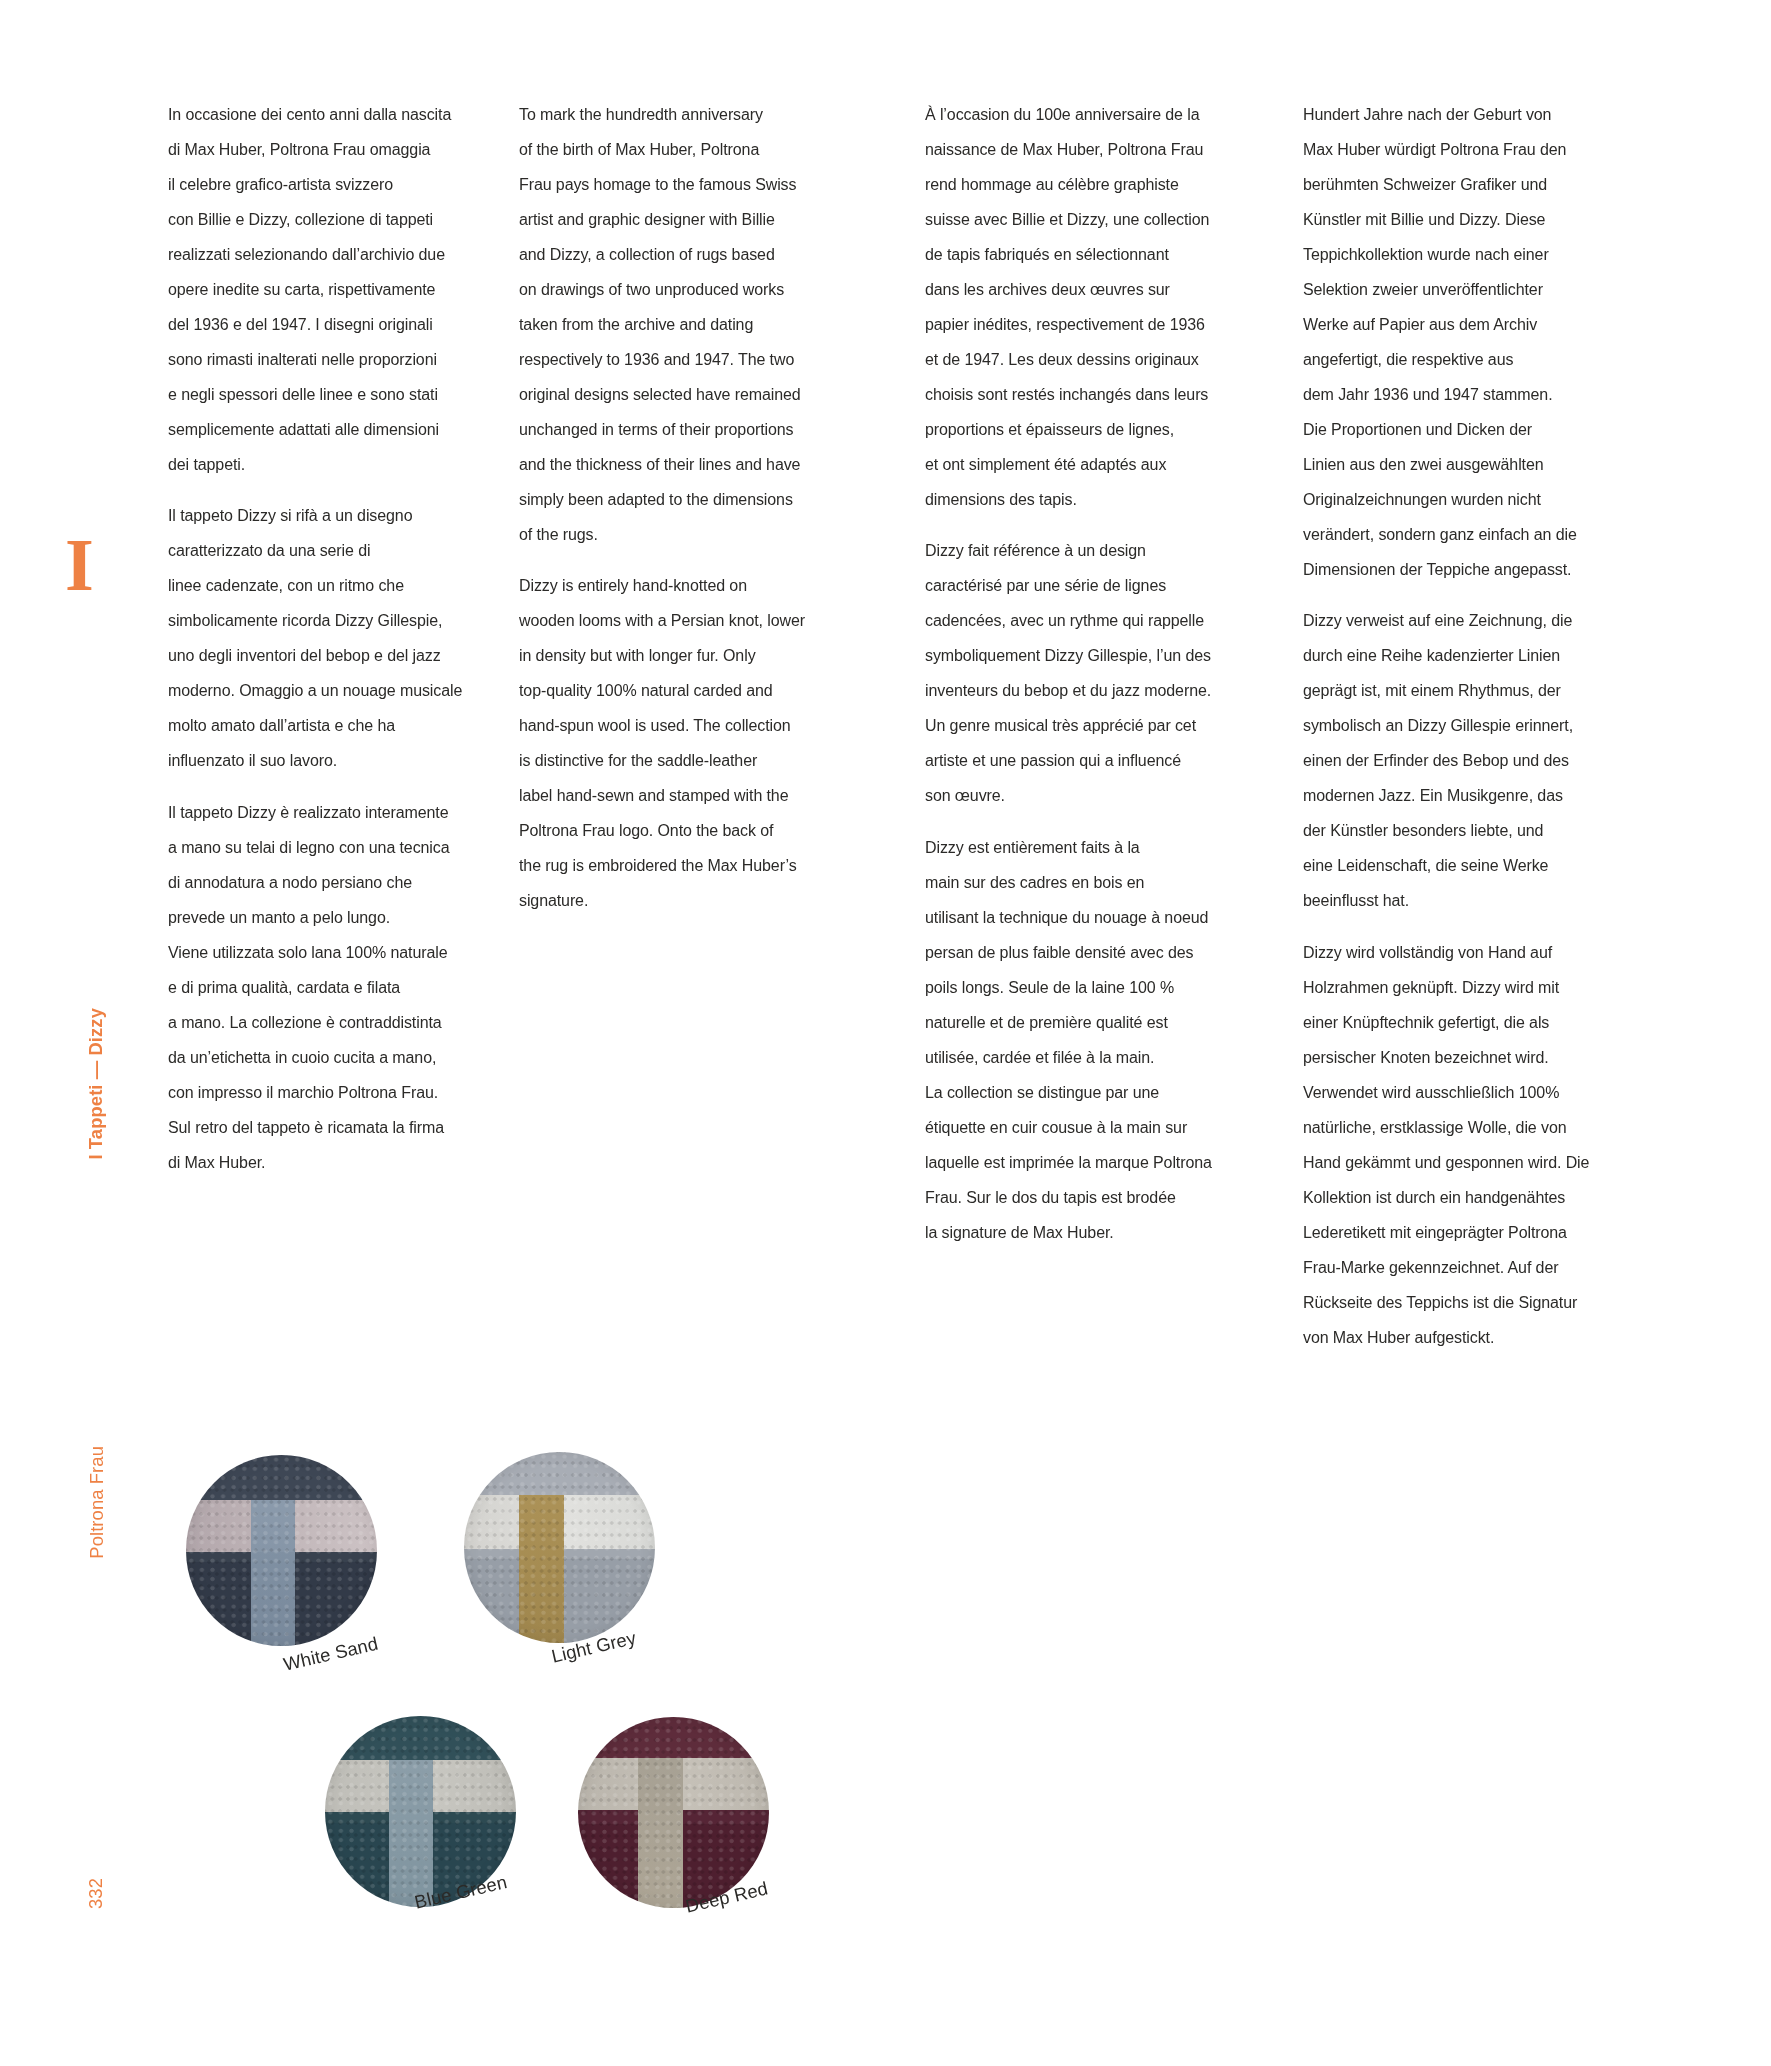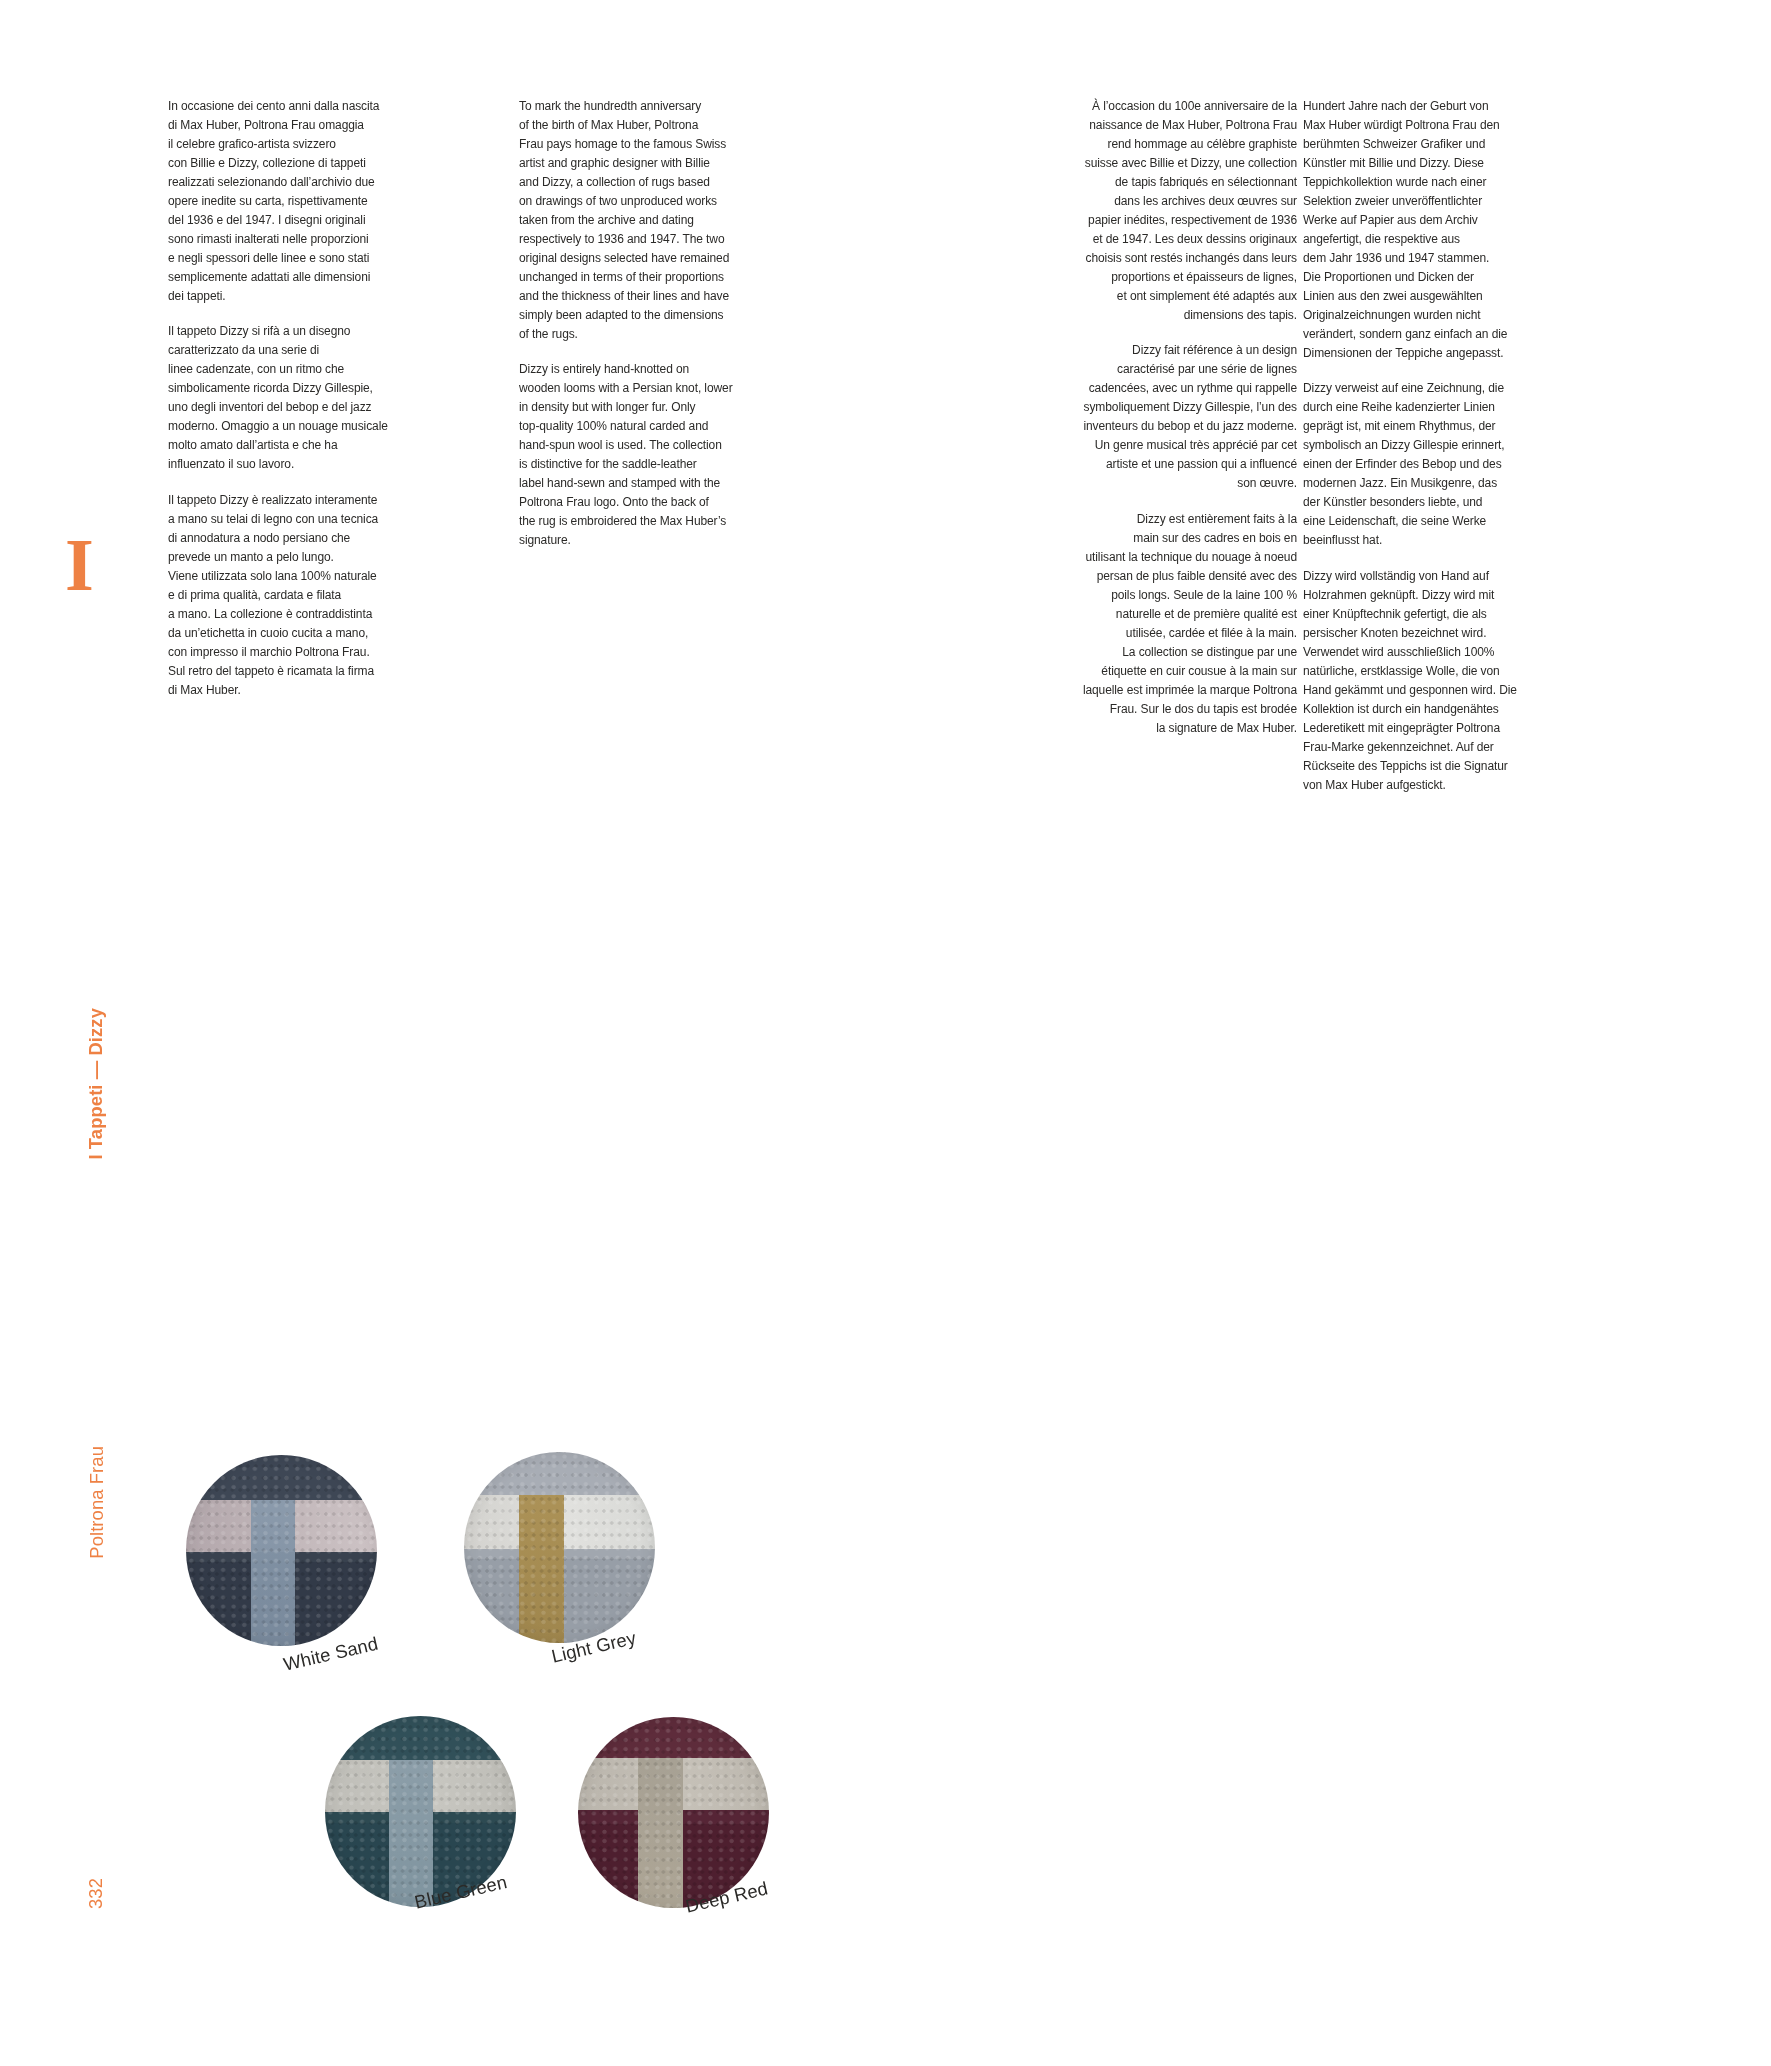--- a/index.html
+++ b/index.html
@@ -1,26 +1,26 @@
 <!DOCTYPE html>
 <html style="font-size:11.3px"><head>
 <meta charset="utf-8">
 <style>
   html,body{margin:0;padding:0;}
   body{width:1771px;height:2066px;background:#ffffff;position:relative;overflow:hidden;
        font-family:"Liberation Sans",sans-serif;}
   .page{position:absolute;inset:0;background:#ffffff;}
 
   
-  .col{position:absolute;top:97px;width:372px;color:#2b2a28;font-size:12px;
-       line-height:19px;letter-spacing:-0.1px;}
+  .col{position:absolute;top:97px;width:372px;color:#2b2a28;font-size:16px;
+       line-height:35px;letter-spacing:-0.1px;}
   .col p{margin:0 0 16.3px 0;white-space:pre-line;}
   #col-it{left:168px;}
   #col-en{left:519px;}
-  #col-fr{left:925px;text-align:right;}
+  #col-fr{left:925px;}
   #col-de{left:1303px;}
 
   
   .initial{position:absolute;left:65px;top:528px;color:#EE8144;
            font-family:"Liberation Serif",serif;font-weight:bold;
            font-size:74px;line-height:1;}
   .vert{position:absolute;writing-mode:vertical-rl;transform:rotate(180deg);
         color:#EE8144;font-size:18.4px;letter-spacing:0.1px;white-space:nowrap;}
   #side-top{left:85px;top:1008px;font-weight:bold;}
   #side-bottom{left:86px;top:1446px;}

